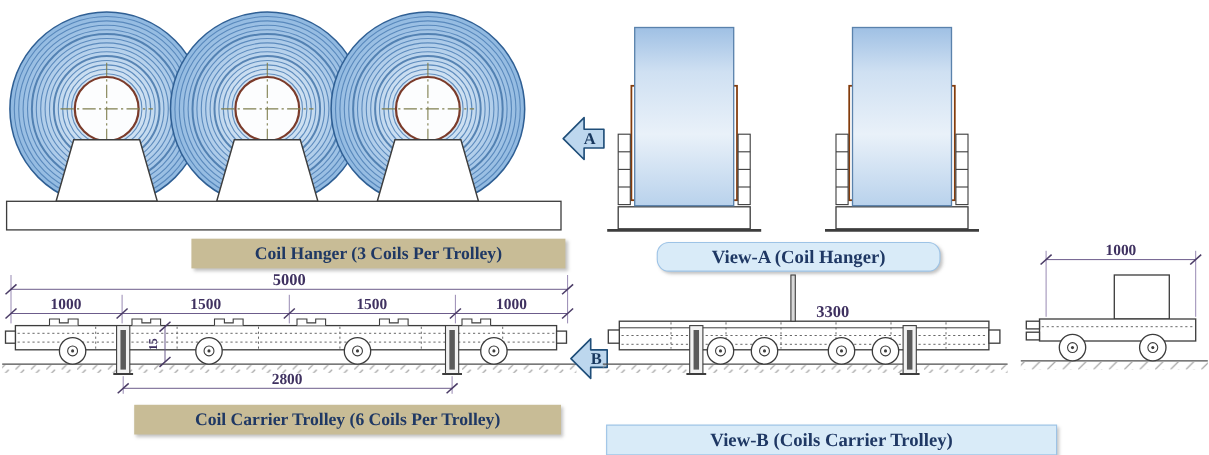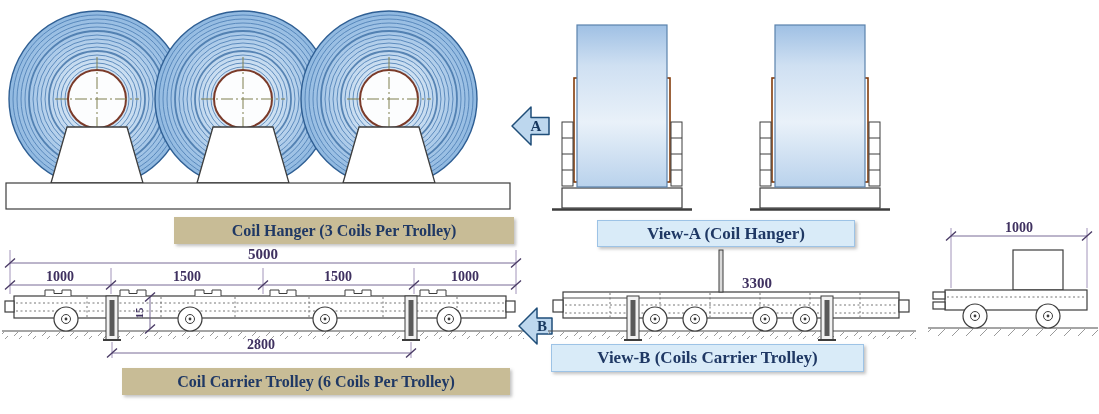--- a/index.html
+++ b/index.html
@@ -253,20 +253,20 @@
     <rect x="933" y="292" width="12" height="7" class="solid"></rect>
     <rect x="933" y="302" width="12" height="7" class="solid"></rect>
 
     <use href="#wheel" x="975" y="316"></use>
     <use href="#wheel" x="1048" y="316"></use>
   </g>
 </svg>
 
 <div class="caption tan" style="left:130px; top:217px; width:340px;">Coil Hanger (3 Coils Per Trolley)</div>
 
-<div class="caption blue" style="left:597px; top:220px; width:258px;">View-A (Coil Hanger)</div>
+<div class="caption blue" style="left:597px; top:220px; width:258px;border-radius:11px;">View-A (Coil Hanger)</div>
 
 <div class="caption tan" style="left:78px; top:368px; width:388px;">Coil Carrier Trolley (6 Coils Per Trolley)</div>
 
-<div class="caption blue" style="left:551px; top:344px; width:313px; height:28px;">View-B (Coils Carrier Trolley)</div>
+<div class="caption blue" style="left:551px; top:386px; width:410px; height:28px;">View-B (Coils Carrier Trolley)</div>
 
 
 </div>
 
 </body></html>

